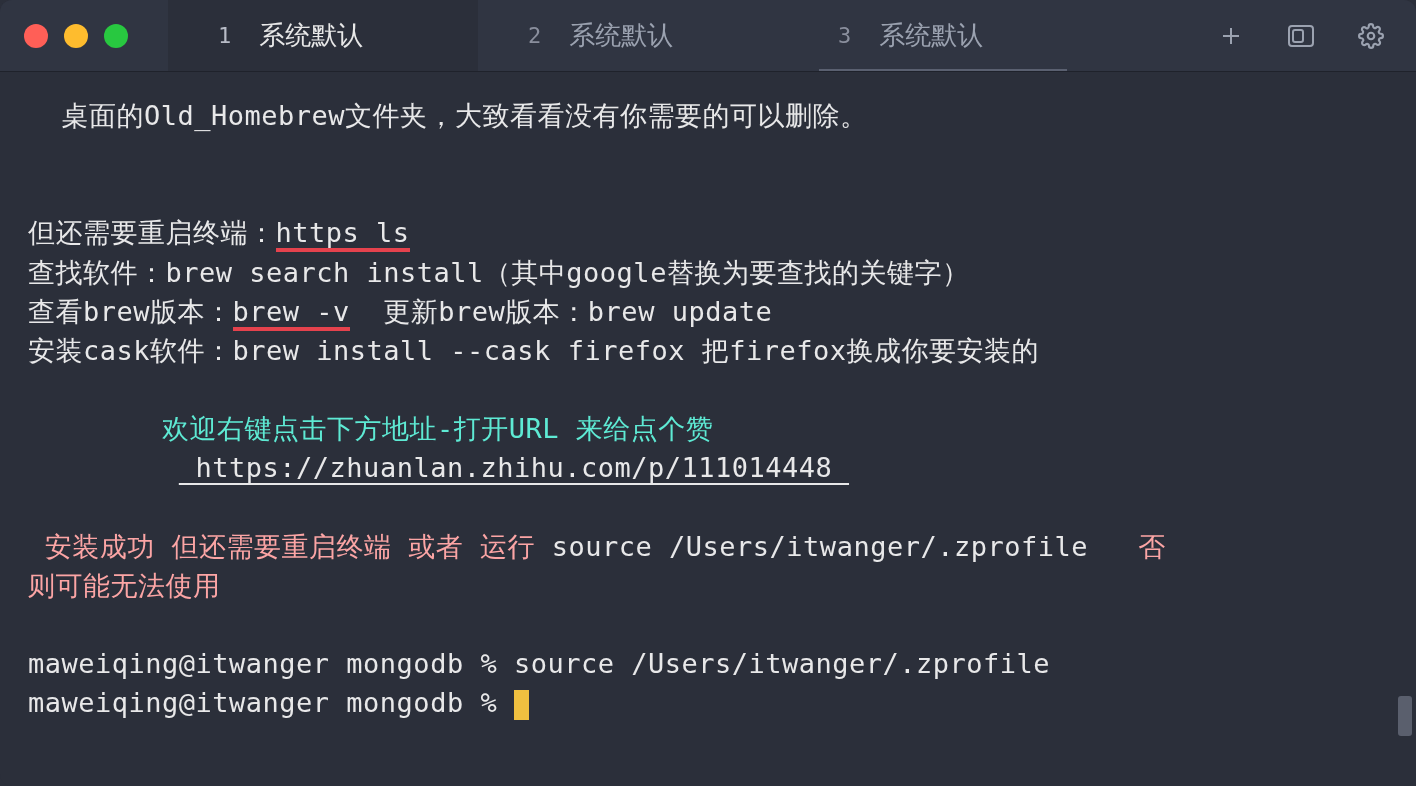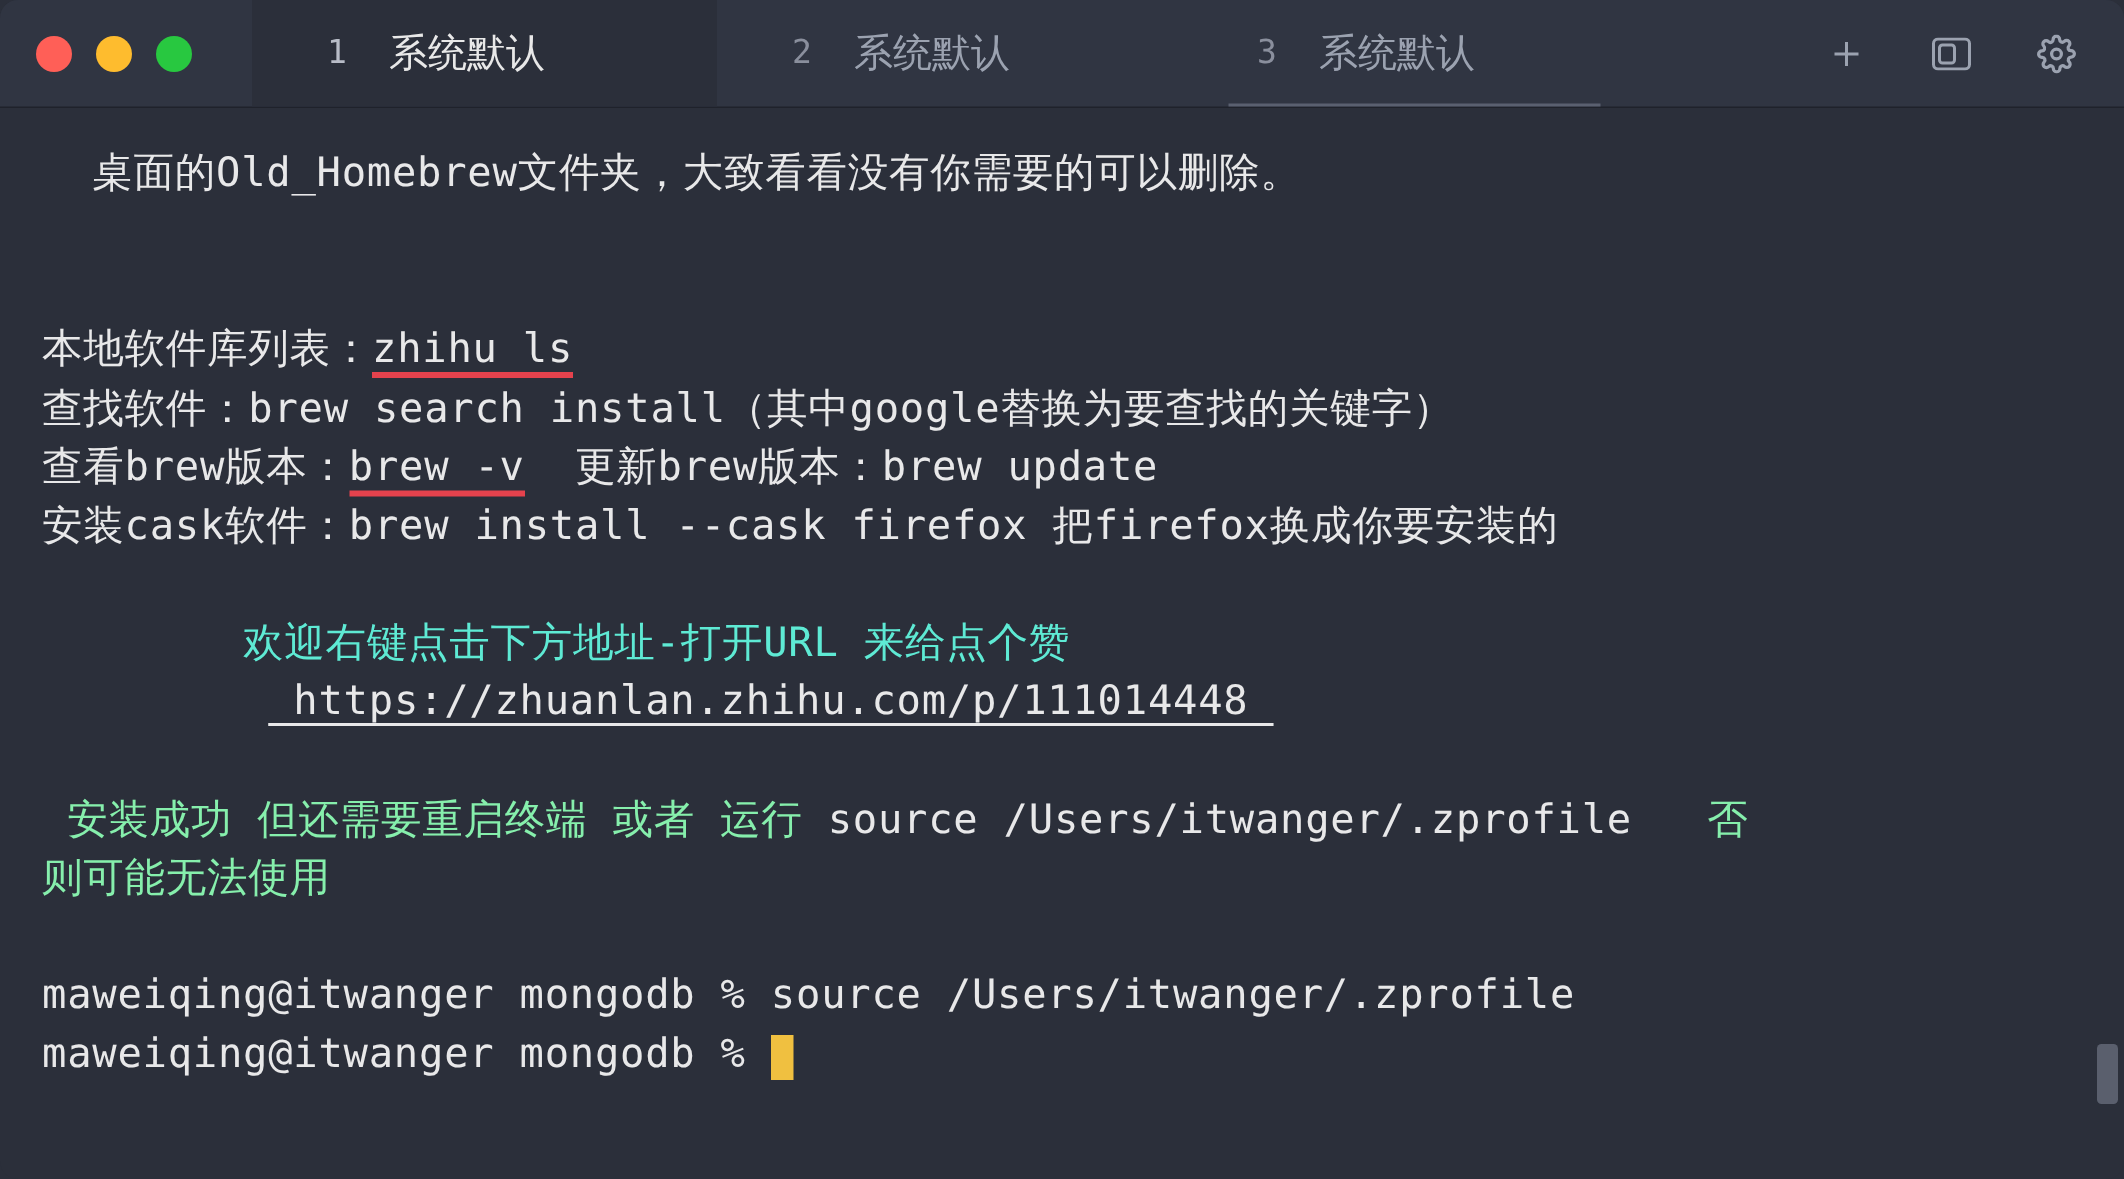--- a/index.html
+++ b/index.html
@@ -93,21 +93,21 @@
       flex: 1;
       padding: 24px 28px;
       font-size: 27px;
       line-height: 1.45;
       color: #e8e8e9;
       letter-spacing: 0.5px;
       position: relative;
     }
     .line { white-space: pre; }
     .green { color: #5eead4; }
-    .red-text { color: #86efac; }
+    .red-text { color: #fca5a5; }
     .underline-red {
       border-bottom: 4px solid #e5424d;
       padding-bottom: 0px;
     }
     .underline-plain {
       text-decoration: underline;
       text-underline-offset: 6px;
     }
     .cursor-block {
       display: inline-block;
@@ -171,21 +171,21 @@
           <path d="M19.4 15a1.65 1.65 0 0 0 .33 1.82l.06.06a2 2 0 1 1-2.83 2.83l-.06-.06a1.65 1.65 0 0 0-1.82-.33 1.65 1.65 0 0 0-1 1.51V21a2 2 0 0 1-4 0v-.09a1.65 1.65 0 0 0-1-1.51 1.65 1.65 0 0 0-1.82.33l-.06.06a2 2 0 1 1-2.83-2.83l.06-.06a1.65 1.65 0 0 0 .33-1.82 1.65 1.65 0 0 0-1.51-1H3a2 2 0 0 1 0-4h.09a1.65 1.65 0 0 0 1.51-1 1.65 1.65 0 0 0-.33-1.82l-.06-.06a2 2 0 1 1 2.83-2.83l.06.06a1.65 1.65 0 0 0 1.82.33h0a1.65 1.65 0 0 0 1-1.51V3a2 2 0 0 1 4 0v.09a1.65 1.65 0 0 0 1 1.51 1.65 1.65 0 0 0 1.82-.33l.06-.06a2 2 0 1 1 2.83 2.83l-.06.06a1.65 1.65 0 0 0-.33 1.82v0a1.65 1.65 0 0 0 1.51 1H21a2 2 0 0 1 0 4h-.09a1.65 1.65 0 0 0-1.51 1z"></path>
         </svg>
       </div>
     </div>
   </div>
 
   <div class="terminal">
     <div class="line"><span>  </span><span>桌面的</span><span>Old_Homebrew</span><span>文件夹，大致看看没有你需要的可以删除。</span></div>
     <div class="line">&nbsp;</div>
     <div class="line"><span>             </span></div>
-    <div class="line"><span>本地软件库列表：</span><span class="underline-red">zhihu ls</span></div>
+    <div class="line"><span>但还需要重启终端：</span><span class="underline-red">https ls</span></div>
     <div class="line"><span>查找软件：</span><span>brew search install（其中google替换为要查找的关键字）</span></div>
     <div class="line"><span>查看brew版本：</span><span class="underline-red">brew -v</span><span>  更新brew版本：brew update</span></div>
     <div class="line"><span>安装cask软件：brew install --cask firefox 把firefox换成你要安装的</span></div>
     <div class="line">&nbsp;</div>
     <div class="line"><span>        </span><span class="green">欢迎右键点击下方地址-打开URL 来给点个赞</span></div>
     <div class="line"><span>         </span><span class="underline-plain"> https://zhuanlan.zhihu.com/p/111014448 </span></div>
     <div class="line">&nbsp;</div>
     <div class="line"><span class="red-text"> 安装成功 但还需要重启终端 或者 运行</span><span> source /Users/itwanger/.zprofile</span><span class="red-text">   否</span></div>
     <div class="line"><span class="red-text">则可能无法使用</span></div>
     <div class="line">&nbsp;</div>

